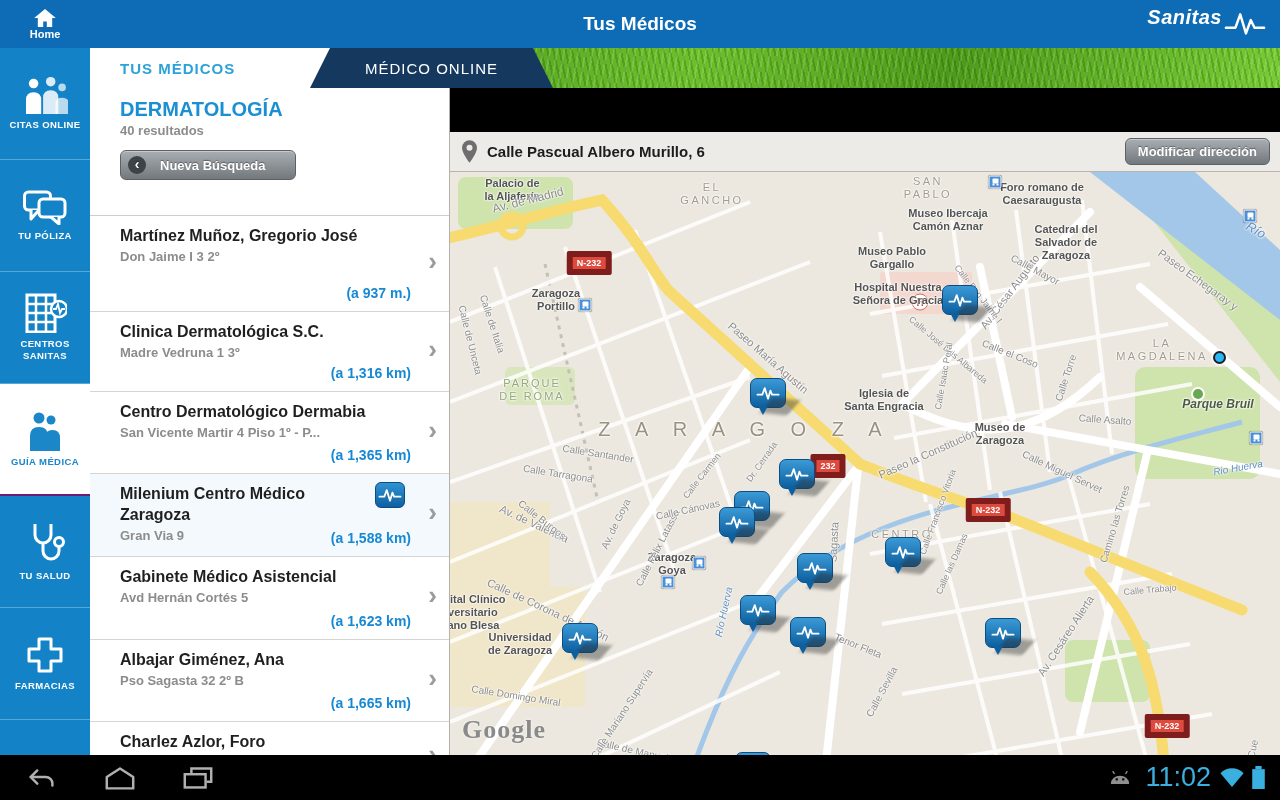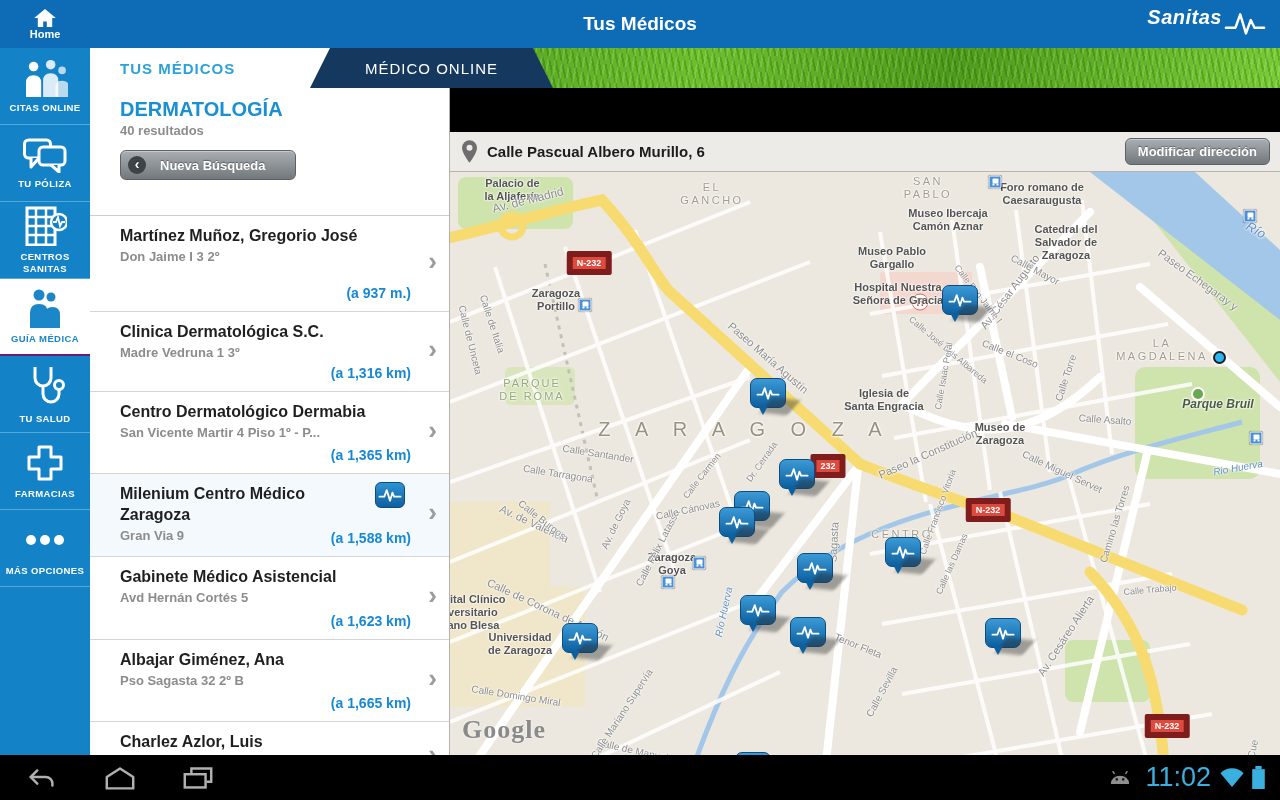--- a/index.html
+++ b/index.html
@@ -15,21 +15,21 @@
   .top-title { position:absolute; left:0; right:0; text-align:center; color:#fff; font-size:19px; font-weight:bold; pointer-events:none; }
   .brand { position:absolute; right:14px; top:6px; display:flex; align-items:flex-start; color:#fff; }
   .brand-text { font-size:20px; font-weight:bold; font-style:italic; letter-spacing:.5px; }
   .brand svg { margin-left:2px; }
 
   
   .body { flex:1; display:flex; min-height:0; }
 
   
   .sidebar { width:90px; background:#1482c6; display:flex; flex-direction:column; }
-  .side-item { height:77px; display:flex; flex-direction:column; align-items:center; justify-content:center; border-bottom:1px solid #55a9d9; cursor:pointer; color:#fff; }
+  .side-item { height:112px; display:flex; flex-direction:column; align-items:center; justify-content:center; border-bottom:1px solid #55a9d9; cursor:pointer; color:#fff; }
   .side-item svg { display:block; margin-bottom:5px; }
   .side-label { font-size:9.5px; font-weight:bold; letter-spacing:.4px; text-align:center; line-height:1.25; }
   .side-item.active { background:#fff; color:#1b86c8; border-bottom:2px solid #701a75; }
   .side-filler { flex:1; background:#1482c6; }
 
   
   .content { flex:1; display:flex; flex-direction:column; min-width:0; }
 
   
   .tabbar { height:40px; position:relative; background:#fff; flex:0 0 40px; }
@@ -271,21 +271,21 @@
                 <div class="doc-dist">(a 1,623 km)</div>
                 <div class="doc-chev">›</div>
               </div>
               <div class="doc" style="height: 82px;">
                 <div class="doc-name">Albajar Giménez, Ana</div>
                 <div class="doc-addr">Pso Sagasta 32 2º B</div>
                 <div class="doc-dist">(a 1,665 km)</div>
                 <div class="doc-chev">›</div>
               </div>
               <div class="doc" style="height: 70px;">
-                <div class="doc-name">Charlez Azlor, Luis</div>
+                <div class="doc-name">Charlez Azlor, Foro</div>
                 <div class="doc-chev">›</div>
               </div>
             </div>
         </aside>
 
         <section class="map-pane">
           <div class="addr-bar">
             <svg width="15" height="23" viewBox="0 0 16 24">
               <path d="M8,0 a8,8 0 0 1 8,8 c0,6 -8,16 -8,16 S0,14 0,8 a8,8 0 0 1 8,-8 Z" fill="#6e6e6e"></path>
                 <circle cx="8" cy="8" r="3.2" fill="#edebe8"></circle>

